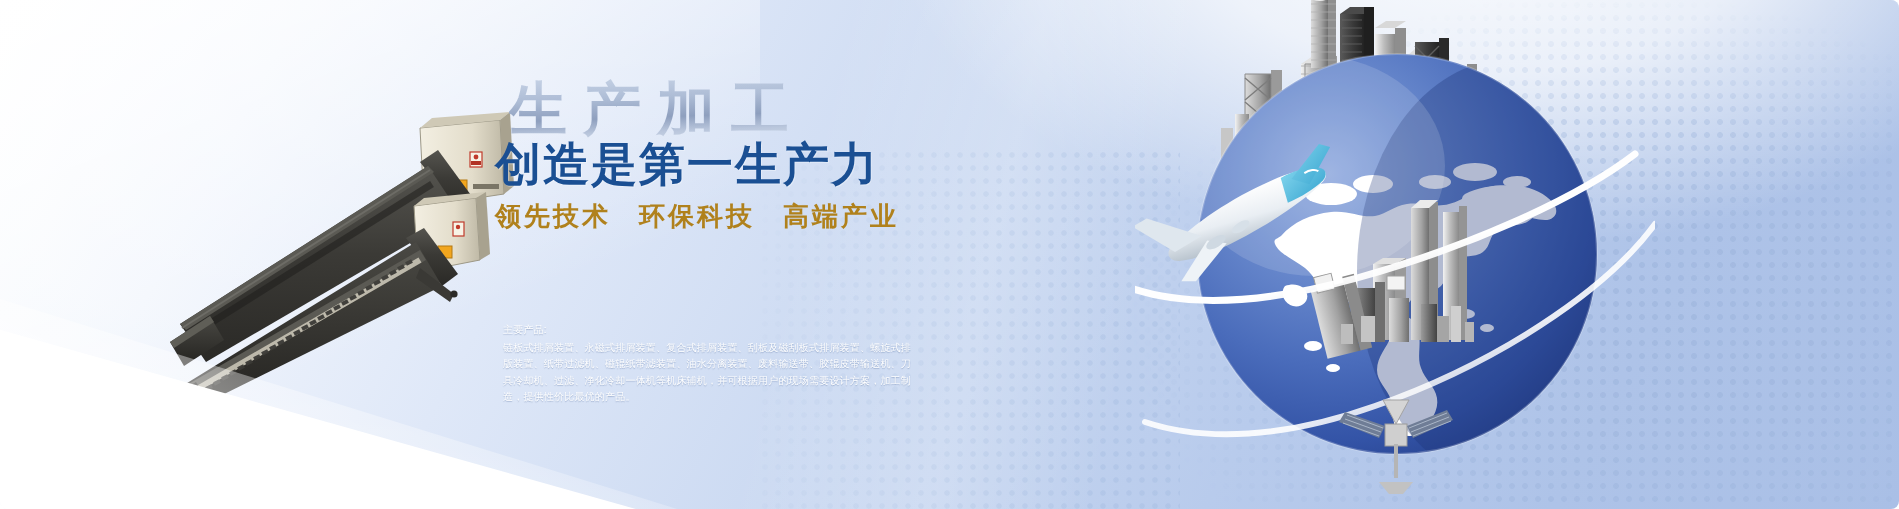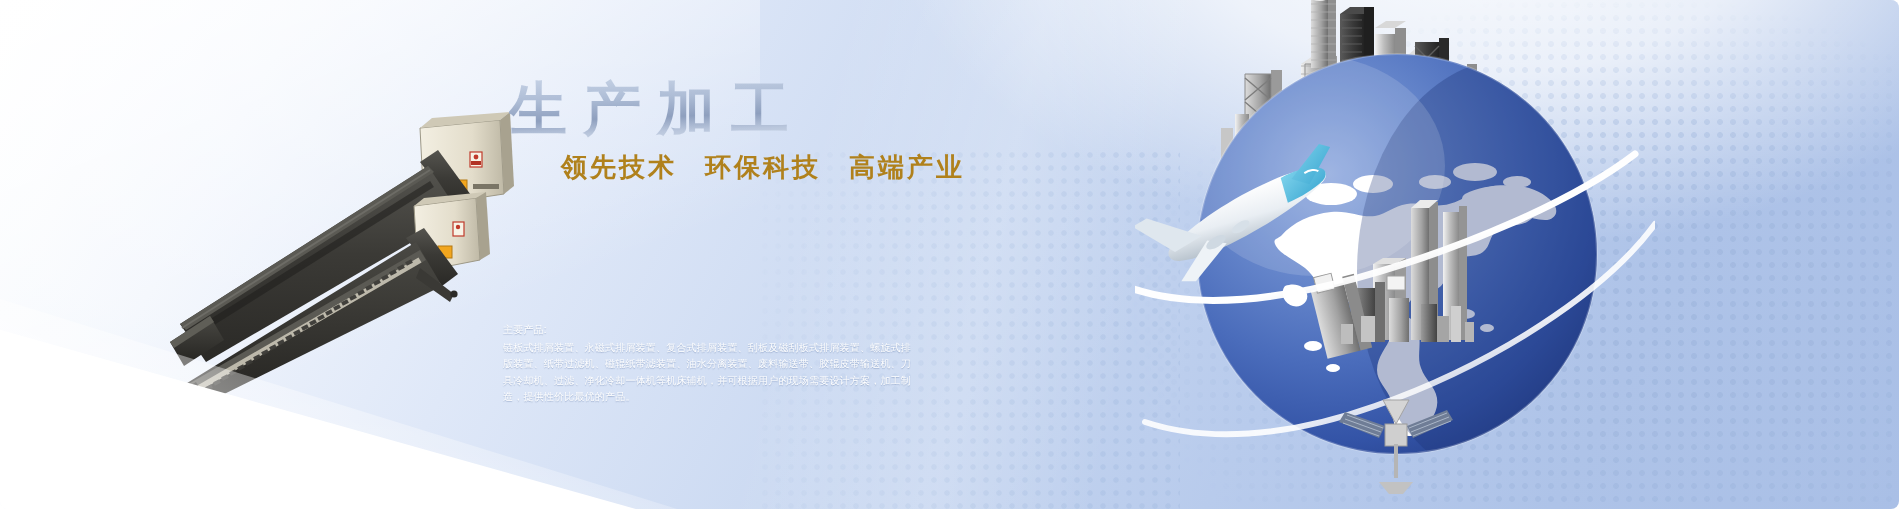--- a/index.html
+++ b/index.html
@@ -98,21 +98,20 @@
     white-space:nowrap;
   }
   .headline-tags{
     margin-top:9px;
     font-family:"Liberation Serif","DejaVu Serif",serif;
     font-size:26px;
     font-weight:700;
     color:#b0811c;
     letter-spacing:3px;
     white-space:nowrap;
-    text-align:right;
   }
   .headline-tags span{margin-right:28px;}
   .headline-tags span:last-child{margin-right:0;}
 
   
   .product{
     position:absolute;left:503px;top:322px;width:418px;
     color:#ffffff;
     font-size:10px;
     line-height:16.5px;
@@ -402,20 +401,21 @@
         <circle cx="334" cy="184" r="3.6" fill="#2b2a27"></circle>
       </g>
     </svg>
   </div>
 
   <div class="white-wedge-soft"></div>
   <div class="white-wedge"></div>
 
   <div class="copy">
     <div class="headline-main">生产加工</div>
+    <div class="headline-sub">创造是第一生产力</div>
     <div class="headline-tags">
       <span>领先技术</span><span>环保科技</span><span>高端产业</span>
     </div>
   </div>
 
   <div class="product">
     <span class="p-title">主要产品:</span>
     <span class="p-body">链板式排屑装置、永磁式排屑装置、复合式排屑装置、刮板及磁刮板式排屑装置、螺旋式排版装置、纸带过滤机、磁辊纸带滤装置、油水分离装置、废料输送带、胶辊皮带输送机、刀具冷却机、过滤、净化冷却一体机等机床辅机，并可根据用户的现场需要设计方案，加工制造，提供性价比最优的产品。</span>
   </div>
 

